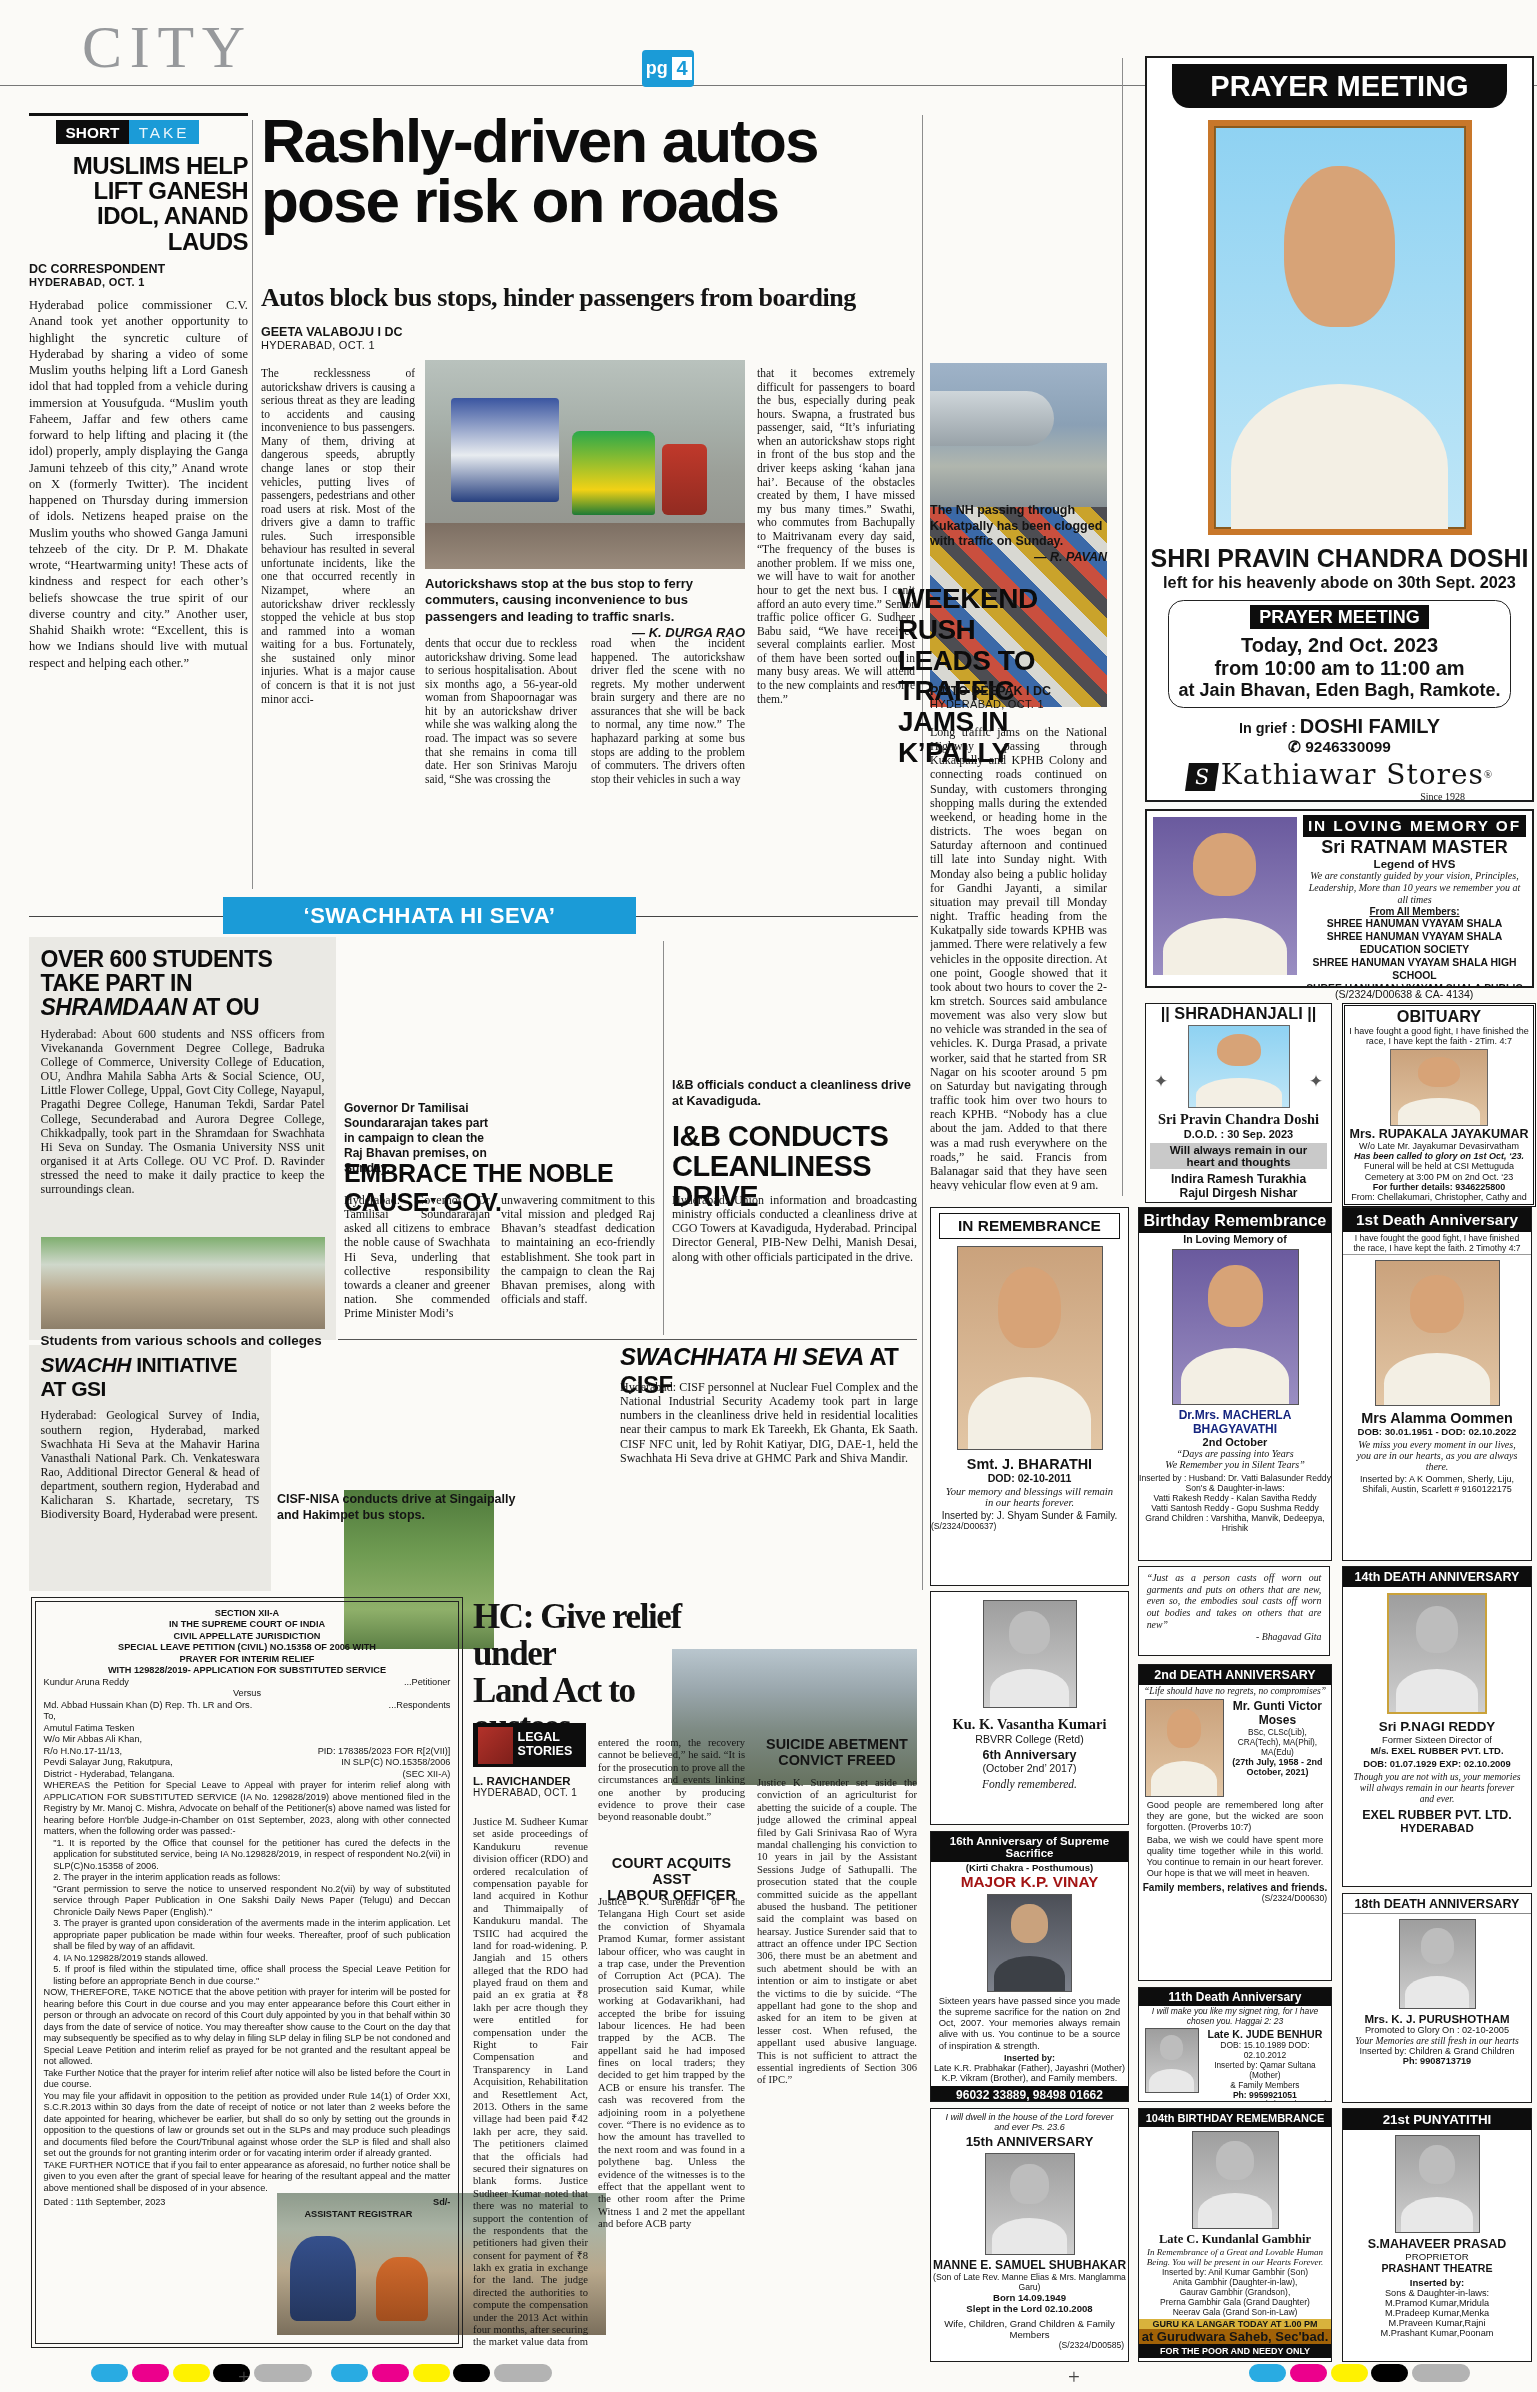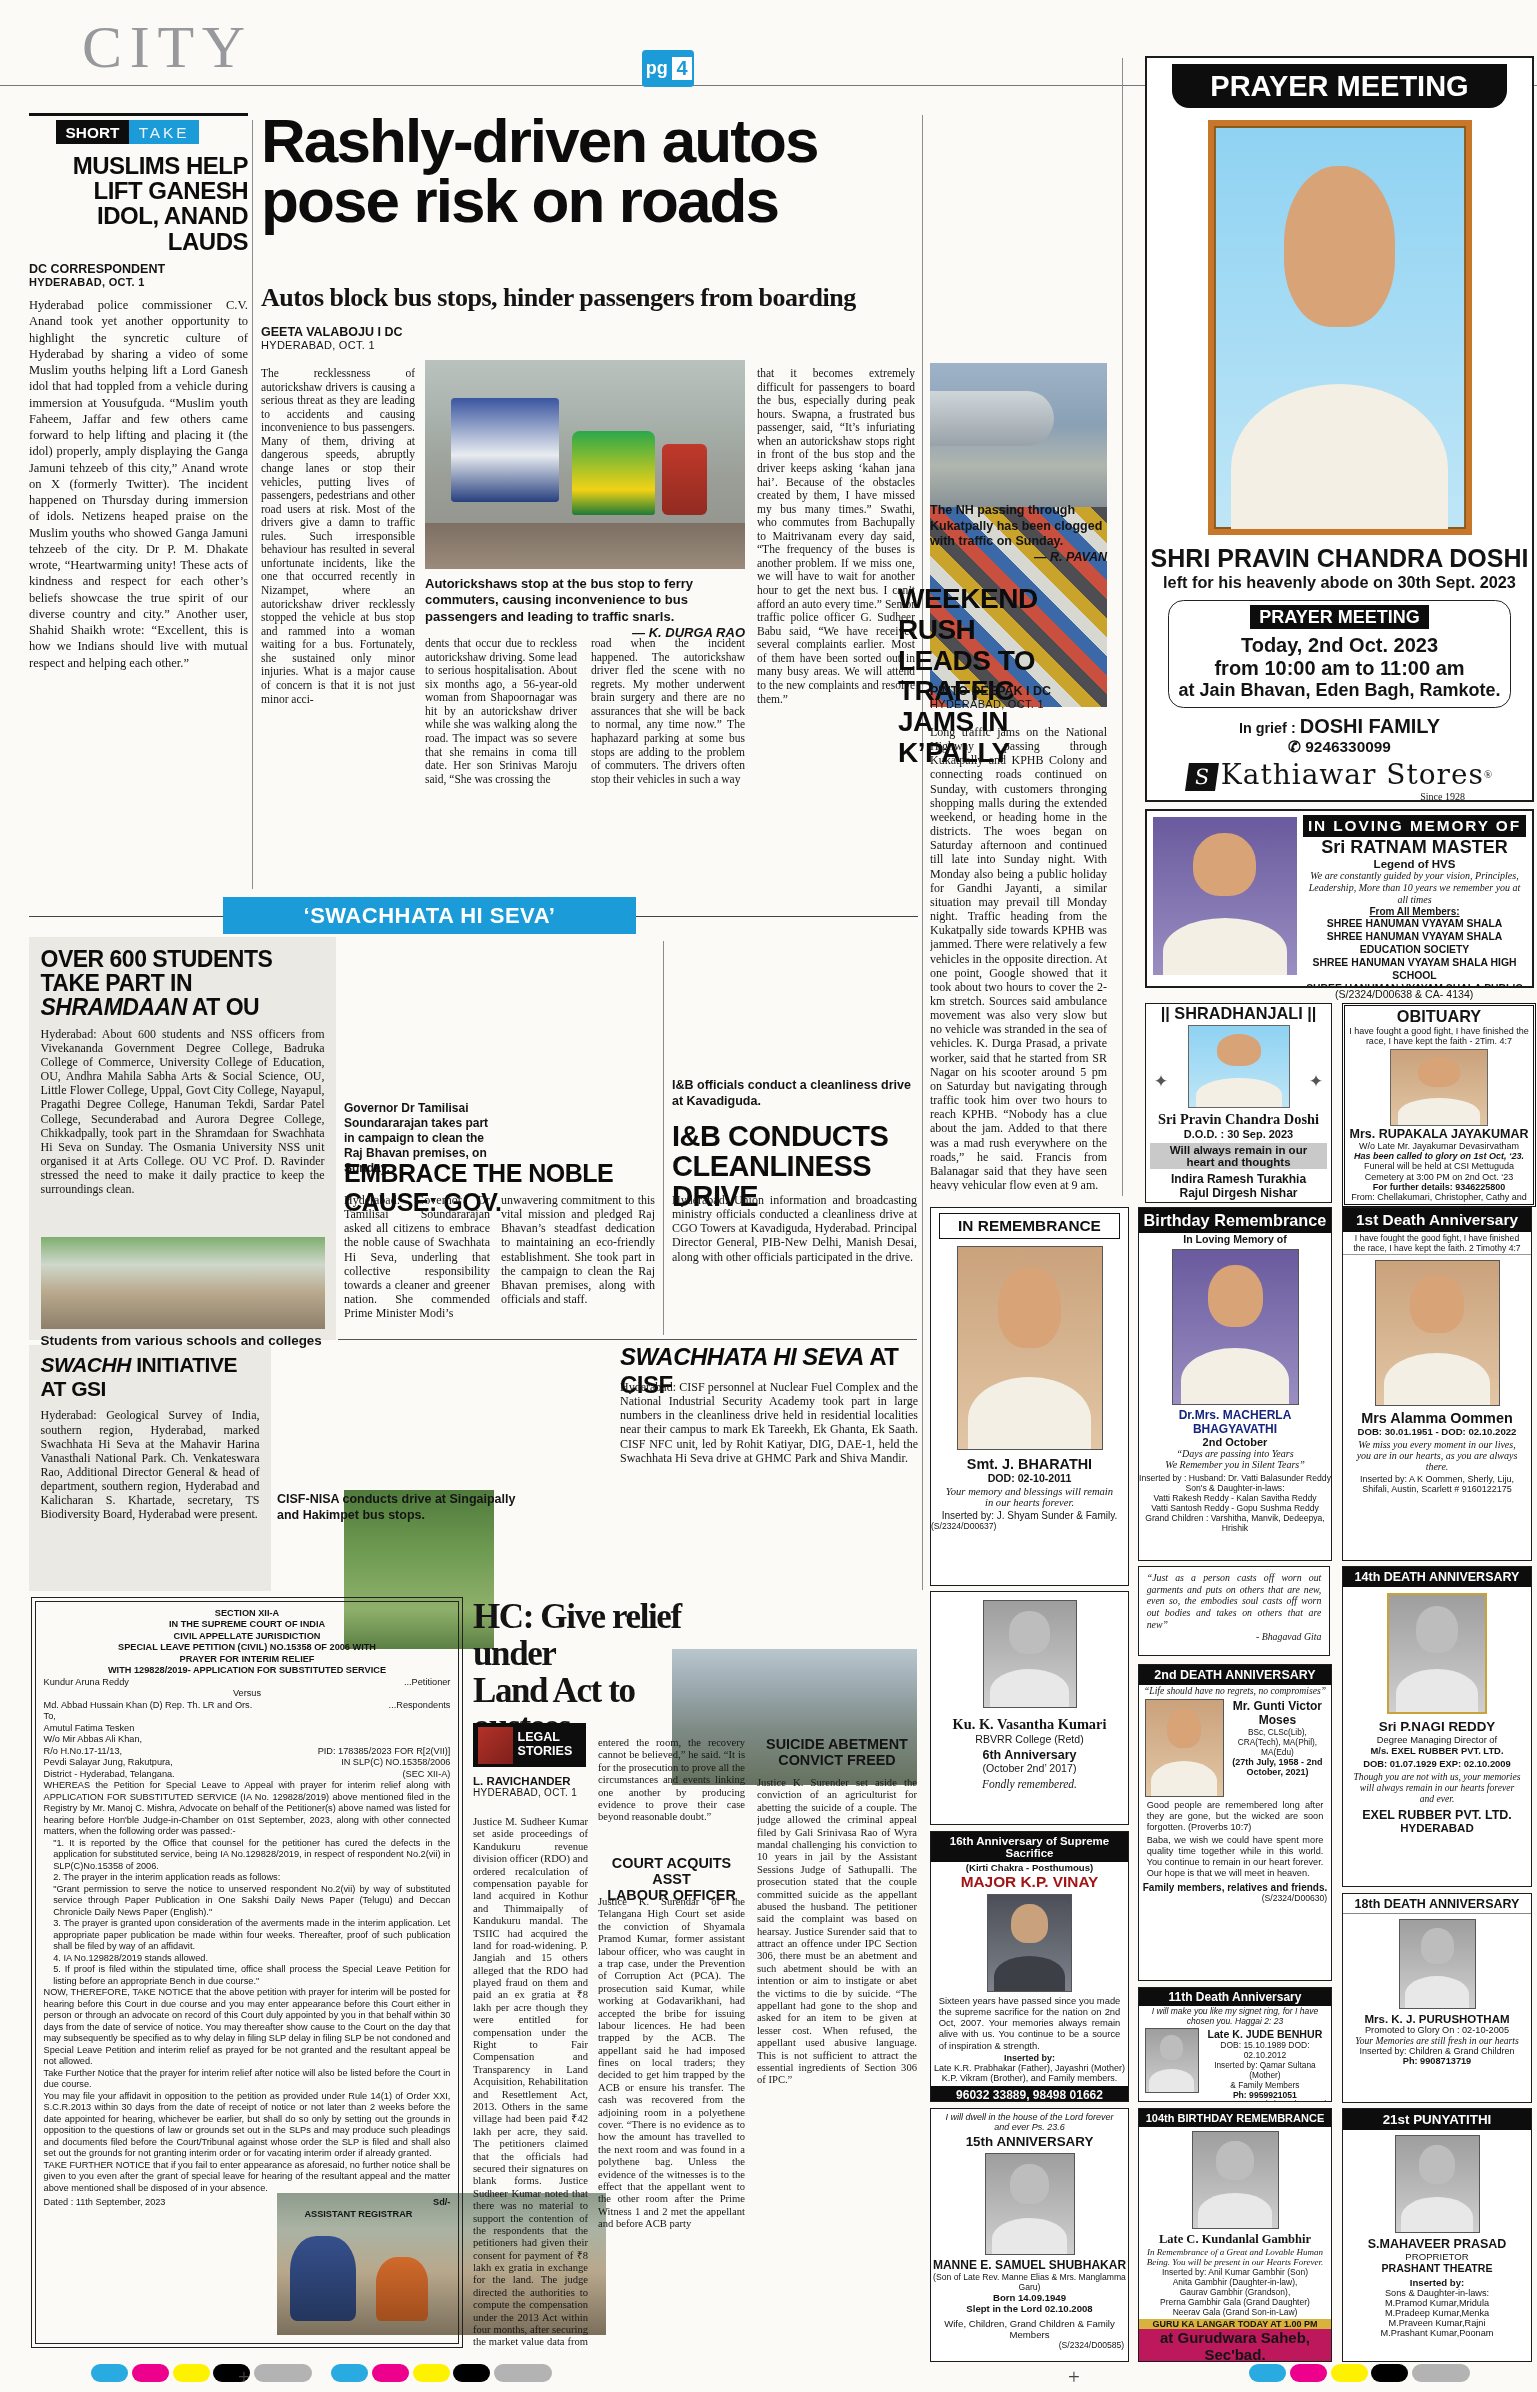--- a/index.html
+++ b/index.html
@@ -409,39 +409,39 @@
     <div class="adhead" style="font-size:11px;padding:2.9px 0">104th BIRTHDAY REMEMBRANCE</div>
     <div class="portrait p-gray" style="width:85px;height:96px;margin:3.8px auto;border:1px solid #555"></div>
     <div class="serif b" style="font-size:12.5px">Late C. Kundanlal Gambhir</div>
     <div class="i" style="font-size:9px;padding:0 7.7px">In Remembrance of a Great and Lovable Human Being. You will be present in our Hearts Forever.</div>
     <div class="sans" style="font-size:8.5px">Inserted by: Anil Kumar Gambhir (Son)</div>
     <div class="sans" style="font-size:8.5px">Anita Gambhir (Daughter-in-law),</div>
     <div class="sans" style="font-size:8.5px">Gaurav Gambhir (Grandson),</div>
     <div class="sans" style="font-size:8.5px">Prerna Gambhir Gala (Grand Daughter)</div>
     <div class="sans" style="font-size:8.5px">Neerav Gala (Grand Son-in-Law)</div>
     <div class="sans b" style="background:#d8b23c;font-size:9px;margin-top:1.9px">GURU KA LANGAR TODAY AT 1.00 PM</div>
-    <div class="sans b" style="background:#be185d;font-size:15px">at Gurudwara Saheb, Sec'bad.</div>
+    <div class="sans b" style="background:#a16207;font-size:13px">at Gurudwara Saheb, Sec'bad.</div>
     <div class="adhead" style="font-size:9px;padding:1.9px 0">FOR THE POOR AND NEEDY ONLY</div>
   </div>
 
   <div class="adbox ctr" style="left:1342px;top:1207px;width:188px;height:352px">
     <div class="adhead" style="font-size:15.4px;padding:2.9px 0">1st Death Anniversary</div>
     <div class="sans" style="font-size:8.6px;padding:1px 5.8px;border-bottom:1px solid #999">I have fought the good fight, I have finished the race, I have kept the faith. 2 Timothy 4:7</div>
     <div class="portrait p-warm" style="width:123px;height:144px;margin:4.8px auto;border:1px solid #555"></div>
     <div class="sans b" style="font-size:14.4px">Mrs Alamma Oommen</div>
     <div class="sans b" style="font-size:9.6px">DOB: 30.01.1951 - DOD: 02.10.2022</div>
     <div class="i" style="font-size:10px;padding:1.9px 9.6px">We miss you every moment in our lives, you are in our hearts, as you are always there.</div>
     <div class="sans" style="font-size:9px;padding:0 3.8px">Inserted by: A K Oommen, Sherly, Liju, Shifali, Austin, Scarlett # 9160122175</div>
   </div>
 
   <div class="adbox ctr" style="left:1342px;top:1566px;width:188px;height:319px">
     <div class="adhead" style="font-size:12.5px;padding:2.9px 0">14th DEATH ANNIVERSARY</div>
     <div class="portrait p-gray" style="width:96px;height:117px;margin:5.8px auto;border:2.9px solid #caa23a"></div>
     <div class="sans b" style="font-size:13.4px">Sri P.NAGI REDDY</div>
-    <div class="sans" style="font-size:9.4px">Degree Managing Director of</div>
+    <div class="sans" style="font-size:9.4px">Former Sixteen Director of</div>
     <div class="sans b" style="font-size:9.4px">M/s. EXEL RUBBER PVT. LTD.</div>
     <div class="sans b" style="font-size:9.4px;margin-top:1.9px">DOB: 01.07.1929   EXP: 02.10.2009</div>
     <div class="i" style="font-size:9.6px;padding:1.9px 9.6px">Though you are not with us, your memories will always remain in our hearts forever and ever.</div>
     <div class="sans b" style="font-size:12.5px;margin-top:1.9px">EXEL RUBBER PVT. LTD.</div>
     <div class="sans b" style="font-size:11.5px">HYDERABAD</div>
   </div>
 
   <div class="adbox ctr" style="left:1342px;top:1893px;width:188px;height:208px">
     <div class="sans b" style="font-size:12.5px;margin-top:2.9px;border-bottom:1px solid #888;padding-bottom:1.9px">18th DEATH ANNIVERSARY</div>
     <div class="portrait p-gray" style="width:75px;height:88px;margin:4.8px auto;border:1px solid #555"></div>

